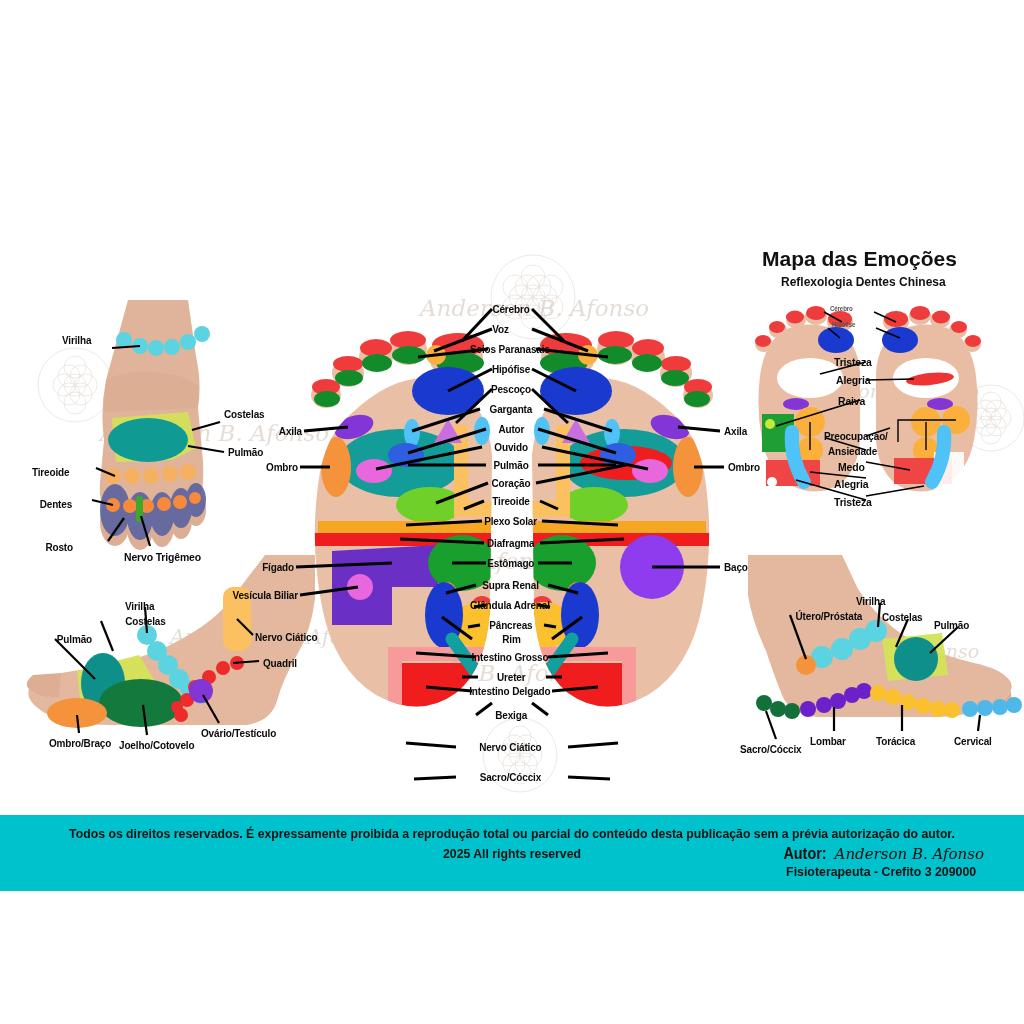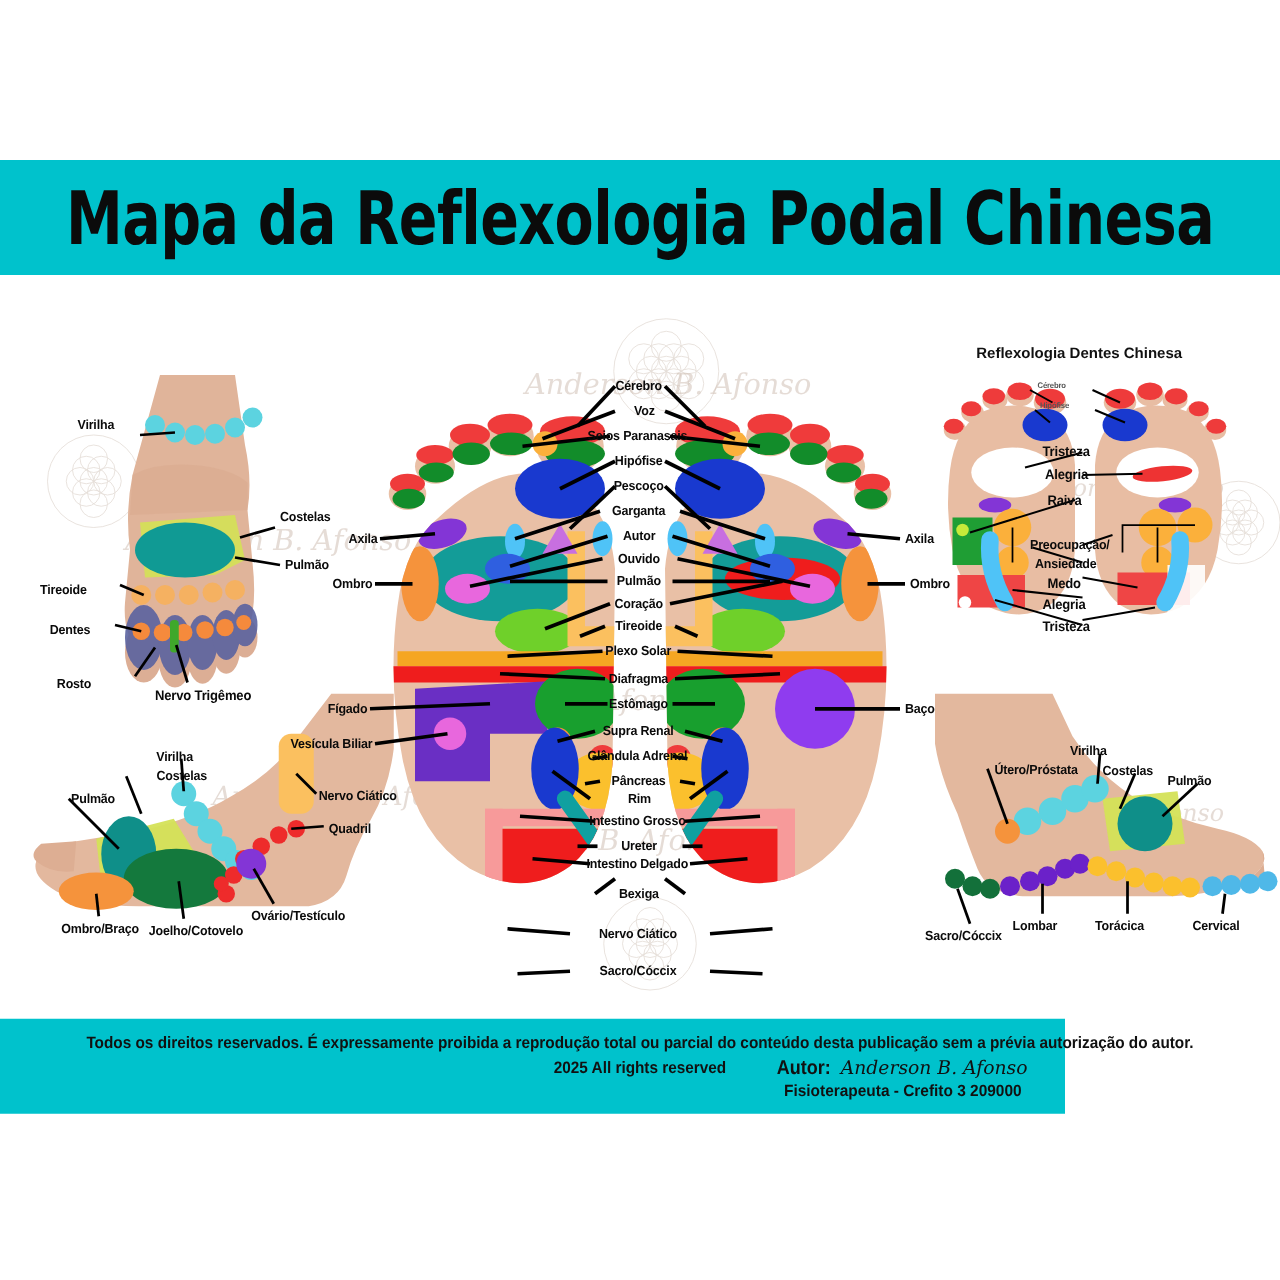--- a/index.html
+++ b/index.html
@@ -8,27 +8,27 @@
        font-family:"Liberation Sans","DejaVu Sans",sans-serif;}
   .poster{position:absolute;inset:0;background:#ffffff;}
 
   
   .title-banner{position:absolute;left:0;top:128px;width:1024px;height:92px;
       background:#00c2cc;display:flex;align-items:center;justify-content:center;}
   .title-banner h1{margin:0;font-family:"DejaVu Sans Condensed","Liberation Sans",sans-serif;
       font-weight:bold;font-size:59px;letter-spacing:-0.5px;color:#0b0b0b;
       transform:scaleX(0.86);transform-origin:center;white-space:nowrap;}
 
-  .footer-banner{position:absolute;left:0;top:815px;width:852px;height:76px;
+  .footer-banner{position:absolute;left:0;top:815px;width:1024px;height:76px;
       background:#00c2cc;}
   .footer-line1{position:absolute;left:0;top:11px;width:1024px;text-align:center;
       font-size:13.2px;font-weight:bold;color:#111;transform:scaleX(0.93);}
   .footer-line2{position:absolute;left:0;top:31px;width:1024px;text-align:center;
       font-size:13.2px;font-weight:bold;color:#111;transform:scaleX(0.93);}
-  .author-block{position:absolute;right:30px;top:30px;text-align:right;color:#111;}
+  .author-block{position:absolute;right:40px;top:30px;text-align:left;color:#111;}
   .author-row{display:flex;align-items:baseline;justify-content:flex-end;gap:6px;}
   .author-lab{font-size:16px;font-weight:bold;transform:scaleX(0.9);}
   .author-sig{font-family:"DejaVu Serif",serif;font-style:italic;font-size:15px;}
   .author-sub{font-size:13px;font-weight:bold;transform:scaleX(0.95);margin-top:1px;}
 
   
   .panel{position:absolute;}
   .lbl{position:absolute;font-size:10.5px;font-weight:bold;color:#0a0a0a;
        white-space:nowrap;letter-spacing:-0.15px;transform:scaleX(0.95);
        transform-origin:left center;}
@@ -109,23 +109,20 @@
         <circle cx="46" cy="36" r="10"></circle>
       <circle cx="31" cy="28" r="10"></circle>
         <circle cx="41" cy="28" r="10"></circle>
       <circle cx="31" cy="44" r="10"></circle>
         <circle cx="41" cy="44" r="10"></circle>
       <circle cx="36" cy="20" r="10"></circle>
         <circle cx="36" cy="52" r="10"></circle>
     </g>
   </svg>
 
-  <div class="title-banner">
-    <h1>Mapa da Reflexologia  Podal  Chinesa</h1>
-  </div>
 
   <div class="panel" style="left:20px;top:300px;width:280px;height:260px;">
     <svg width="280" height="260">
 
       <path d="M108,0 L168,0 L176,56 Q182,84 178,108 L182,150 Q186,186 178,206
                Q170,228 140,232 Q108,234 92,222 Q78,208 80,182 L84,140
                Q80,110 86,80 Z" fill="#e0b49a"></path>
       <path d="M86,80 Q104,70 134,72 Q164,74 178,86 L178,108 L84,112 Z" fill="#d9a98e" opacity="0.55"></path>
 
       <ellipse cx="95" cy="222" rx="15" ry="24" fill="#dcae95"></ellipse>
@@ -317,20 +314,21 @@
     <div class="lbl r" style="left:62px;top:55px;">Útero/Próstata</div>
     <div class="lbl" style="left:126px;top:40px;">Virilha</div>
     <div class="lbl" style="left:152px;top:56px;">Costelas</div>
     <div class="lbl" style="left:204px;top:64px;">Pulmão</div>
     <div class="lbl" style="left:10px;top:188px;">Sacro/Cóccix</div>
     <div class="lbl" style="left:80px;top:180px;">Lombar</div>
     <div class="lbl" style="left:146px;top:180px;">Torácica</div>
     <div class="lbl" style="left:224px;top:180px;">Cervical</div>
   </div>
 
+  <div class="sec-title" style="left:762px;top:247px;font-size:21px;">Mapa das Emoções</div>
   <div class="sec-title" style="left:781px;top:275px;font-size:12px;">Reflexologia Dentes Chinesa</div>
 
   <div class="panel" style="left:748px;top:300px;width:240px;height:215px;">
     <svg width="240" height="215">
 
       <path d="M36,30 Q16,44 12,76 Q8,108 14,140 Q20,172 44,186
                Q70,198 92,184 Q110,170 112,140 L112,72
                Q110,44 92,32 Q66,18 36,30 Z" fill="#e8bda3"></path>
 
       <path d="M204,30 Q224,44 228,76 Q232,108 226,140 Q220,172 196,186
@@ -636,21 +634,21 @@
       </g>
 
       <g stroke="#000" stroke-width="3" fill="none">
         <line x1="424" y1="136" x2="382" y2="132"></line>
         <line x1="428" y1="172" x2="398" y2="172"></line>
         <line x1="424" y1="272" x2="356" y2="272"></line>
       </g>
     </svg>
 
     <div class="lbl" style="left:216px;top:14px;transform:translate(-50%,-50%) scaleX(.95);">Cérebro</div>
-    <div class="lbl" style="left:220px;top:34px;transform:translate(-50%,-50%) scaleX(.95);">Voz</div>
+    <div class="lbl" style="left:205px;top:34px;transform:translate(-50%,-50%) scaleX(.95);">Voz</div>
     <div class="lbl" style="left:216px;top:54px;transform:translate(-50%,-50%) scaleX(.95);">Seios Paranasais</div>
     <div class="lbl" style="left:216px;top:74px;transform:translate(-50%,-50%) scaleX(.95);">Hipófise</div>
     <div class="lbl" style="left:216px;top:94px;transform:translate(-50%,-50%) scaleX(.95);">Pescoço</div>
     <div class="lbl" style="left:216px;top:114px;transform:translate(-50%,-50%) scaleX(.95);">Garganta</div>
     <div class="lbl" style="left:216px;top:134px;transform:translate(-50%,-50%) scaleX(.95);">Autor</div>
     <div class="lbl" style="left:216px;top:152px;transform:translate(-50%,-50%) scaleX(.95);">Ouvido</div>
     <div class="lbl" style="left:216px;top:170px;transform:translate(-50%,-50%) scaleX(.95);">Pulmão</div>
     <div class="lbl" style="left:216px;top:188px;transform:translate(-50%,-50%) scaleX(.95);">Coração</div>
     <div class="lbl" style="left:216px;top:206px;transform:translate(-50%,-50%) scaleX(.95);">Tireoide</div>
     <div class="lbl" style="left:216px;top:226px;transform:translate(-50%,-50%) scaleX(.95);">Plexo Solar</div>

